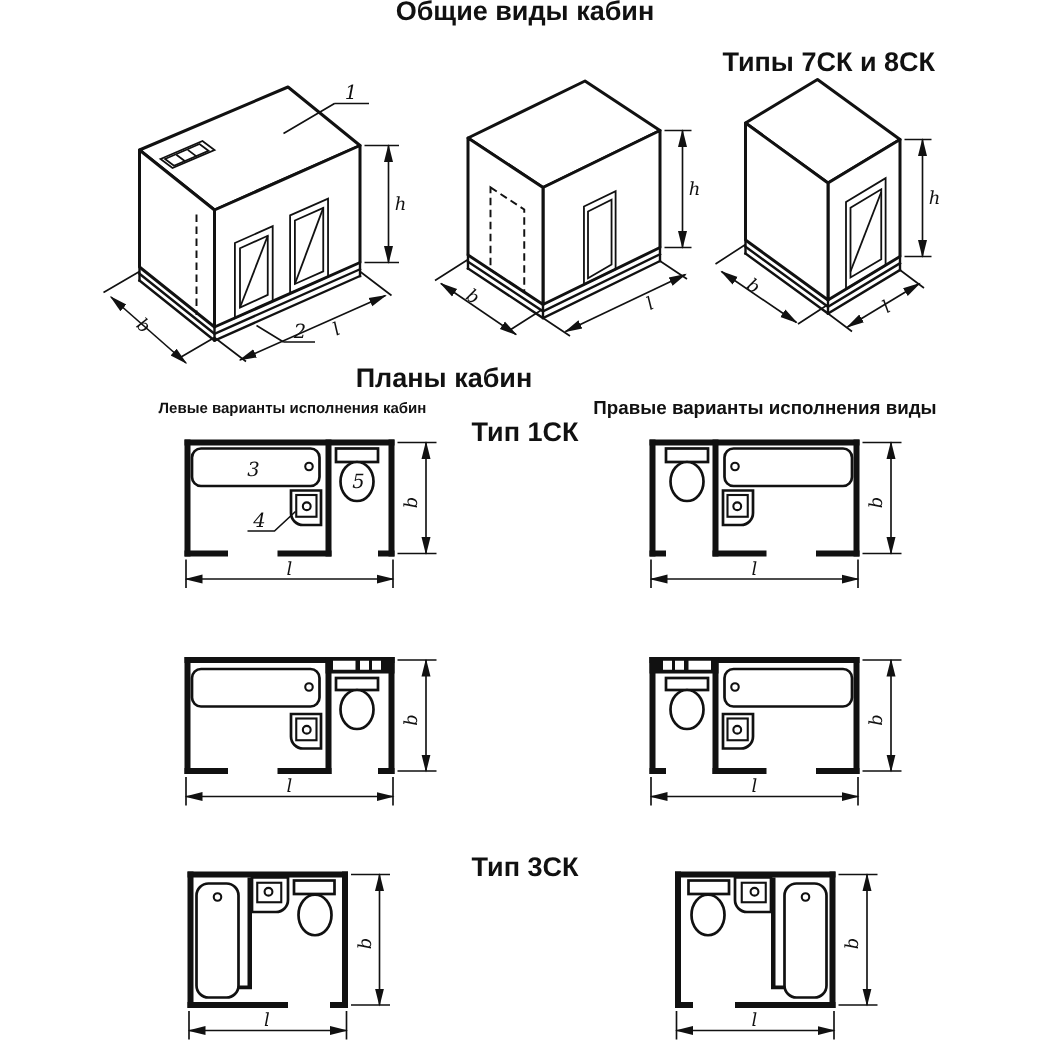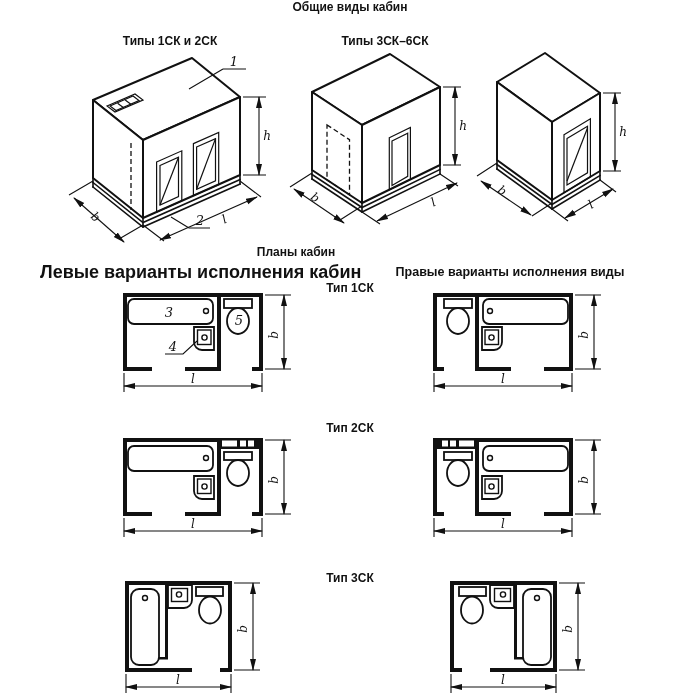--- a/index.html
+++ b/index.html
@@ -1,18 +1,18 @@
 <!DOCTYPE html>
 <html><head>
 <meta charset="utf-8">
 <style>
   html,body{margin:0;padding:0;background:#fff;}
   .canvas{position:relative;width:700px;height:700px;background:#fff;
           font-family:"Liberation Sans","DejaVu Sans",sans-serif;color:#111;overflow:hidden;}
-  .t{position:absolute;font-weight:bold;font-size:12px;line-height:15px;text-align:center;white-space:nowrap;}
+  .t{position:absolute;font-weight:bold;font-size:18px;line-height:15px;text-align:center;white-space:nowrap;}
   svg{position:absolute;overflow:visible;}
   .face{fill:#fff;stroke:#111;stroke-width:2;stroke-linejoin:round;}
   .ln{fill:none;stroke:#111;stroke-width:1.6;stroke-linecap:square;}
   .thin{fill:none;stroke:#111;stroke-width:1.2;}
   .dash{fill:none;stroke:#111;stroke-width:1.3;stroke-dasharray:5 3;}
   .w{fill:#111;stroke:none;}
   .wh{fill:#fff;stroke:none;}
   .fx{fill:#fff;stroke:#111;stroke-width:1.8;}
   .fx2{fill:#fff;stroke:#111;stroke-width:1.4;}
   .dim{fill:none;stroke:#111;stroke-width:1.1;}
@@ -110,27 +110,25 @@
         </g>
         <g>
           <rect class="fx" x="71" y="6" width="27" height="9"></rect>
           <ellipse class="fx" cx="85" cy="29" rx="11" ry="13.5"></ellipse>
         </g>
       </g>
     </defs>
   </svg>
 
   <div class="t" style="left:0;top:7;width:700px;">Общие виды кабин</div>
-  <div class="t" style="left:60px;top:34px;width:220px;">Типы 1СК и 2СК</div>
-  <div class="t" style="left:295px;top:34px;width:180px;">Типы 3СК–6СК</div>
+  <div class="t" style="left:465px;top:34px;width:175px;">Типы 7СК и 8СК</div>
   <div class="t" style="left:0;top:245px;width:592px;">Планы кабин</div>
-  <div class="t" style="left:40px;top:265px;width:310px;font-size:18px;">Левые варианты исполнения кабин</div>
+  <div class="t" style="left:40px;top:265px;width:310px;font-size:10px;">Левые варианты исполнения кабин</div>
   <div class="t" style="left:360px;top:265px;width:300px;font-size:12.5px;">Правые варианты исполнения виды</div>
   <div class="t" style="left:0;top:281px;width:700px;">Тип 1СК</div>
-  <div class="t" style="left:0;top:421px;width:700px;">Тип 2СК</div>
   <div class="t" style="left:0;top:571px;width:700px;">Тип 3СК</div>
 
   <svg style="left:60px;top:50px;" width="215" height="200" viewBox="0 0 215 200">
     <polygon class="face" points="132,8 180,47 83,90 33,50"></polygon>
     <polygon class="face" points="83,90 180,47 180,125 83,168"></polygon>
     <polygon class="face" points="33,50 83,90 83,168 33,128"></polygon>
     <g>
       <path class="ln" d="M33,128 V137 M83,168 V177 M180,125 V134"></path>
       <path class="ln" d="M33,132.5 L83,172.5 L180,129.5"></path>
       <path class="ln" d="M33,137 L83,177 L180,134"></path>

